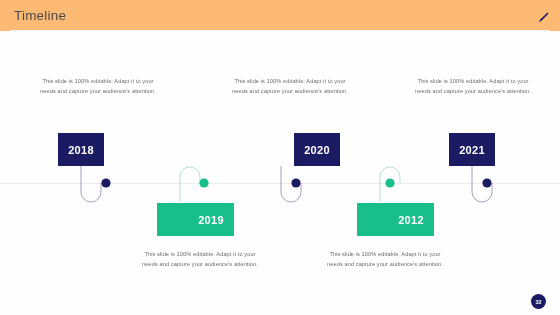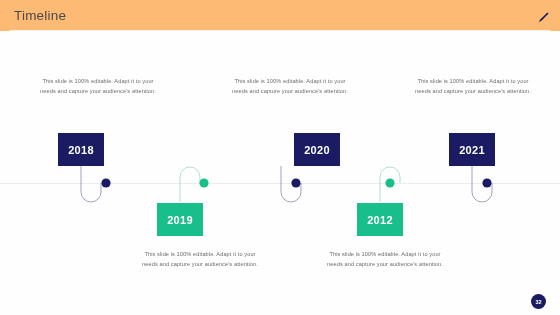--- a/index.html
+++ b/index.html
@@ -40,21 +40,21 @@
   .node{position:absolute;top:0;height:315px;width:0;}
 
   
   .year-box{
     position:absolute;
     width:46px;height:33px;
     display:flex;align-items:center;justify-content:center;
     font-size:11px;font-weight:700;color:#ffffff;letter-spacing:.3px;
   }
   .year-box.navy{background:#1b1b63;}
-  .year-box.teal{background:#18bf8b;}
+  .year-box.teal{background:#18bf8b;padding-left:31px;}
 
   
   .node-text{
     position:absolute;
     width:118px;
     font-size:5.6px;
     line-height:1.85;
     color:#6d6d6d;
     text-align:center;
     letter-spacing:.1px;

